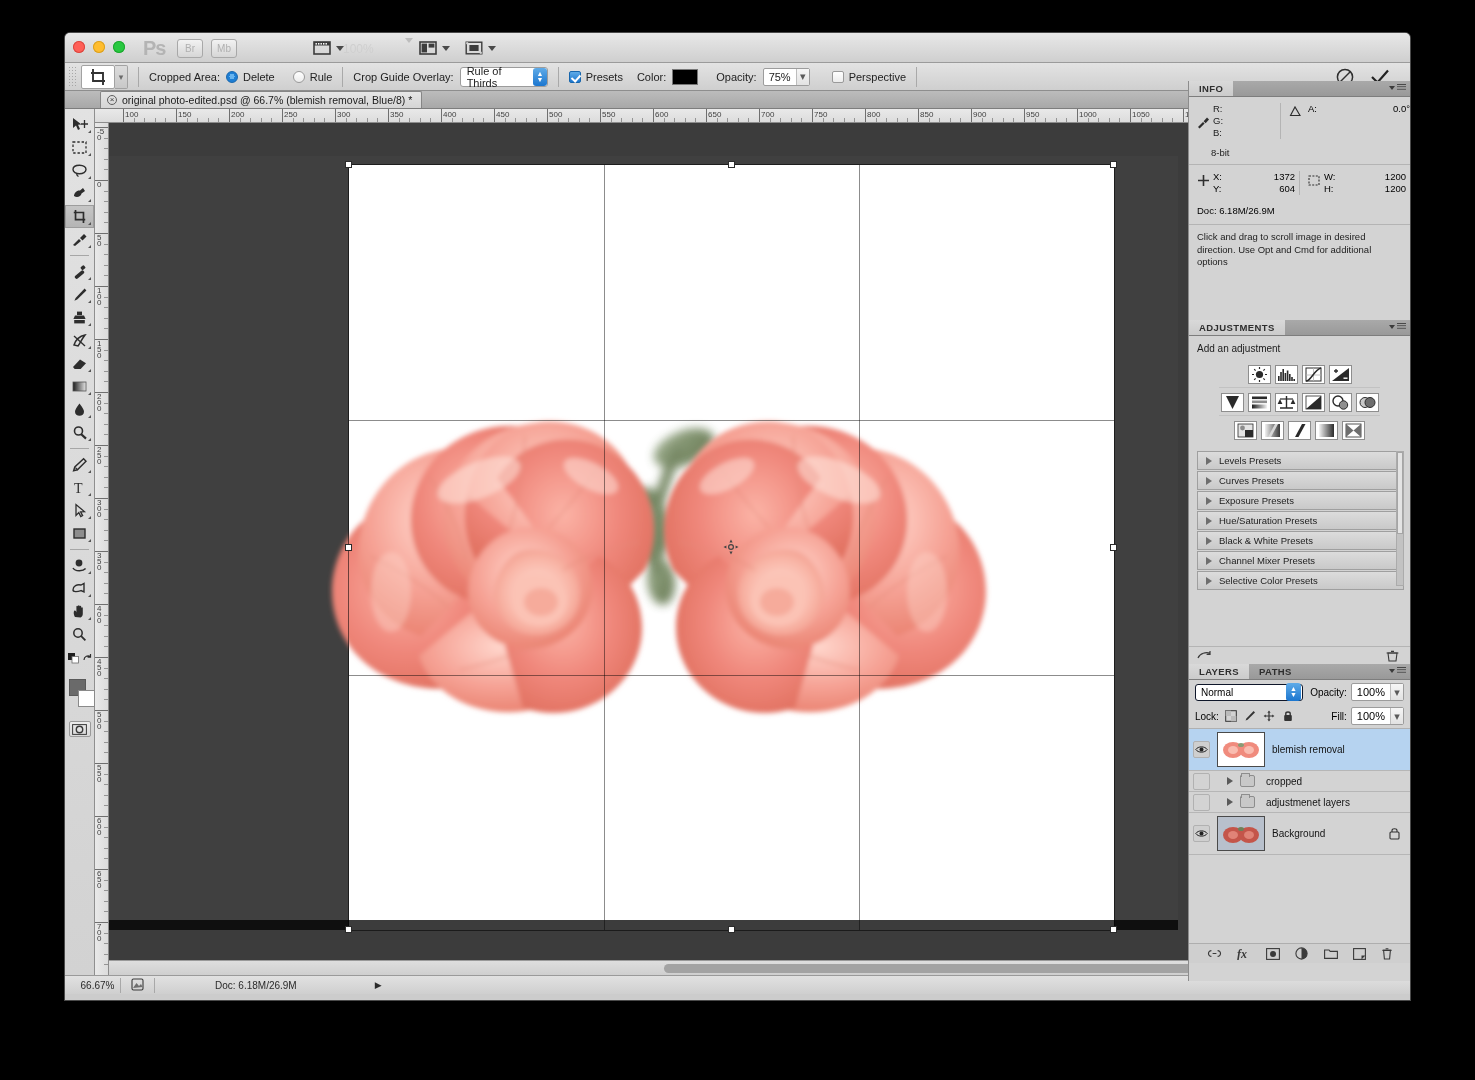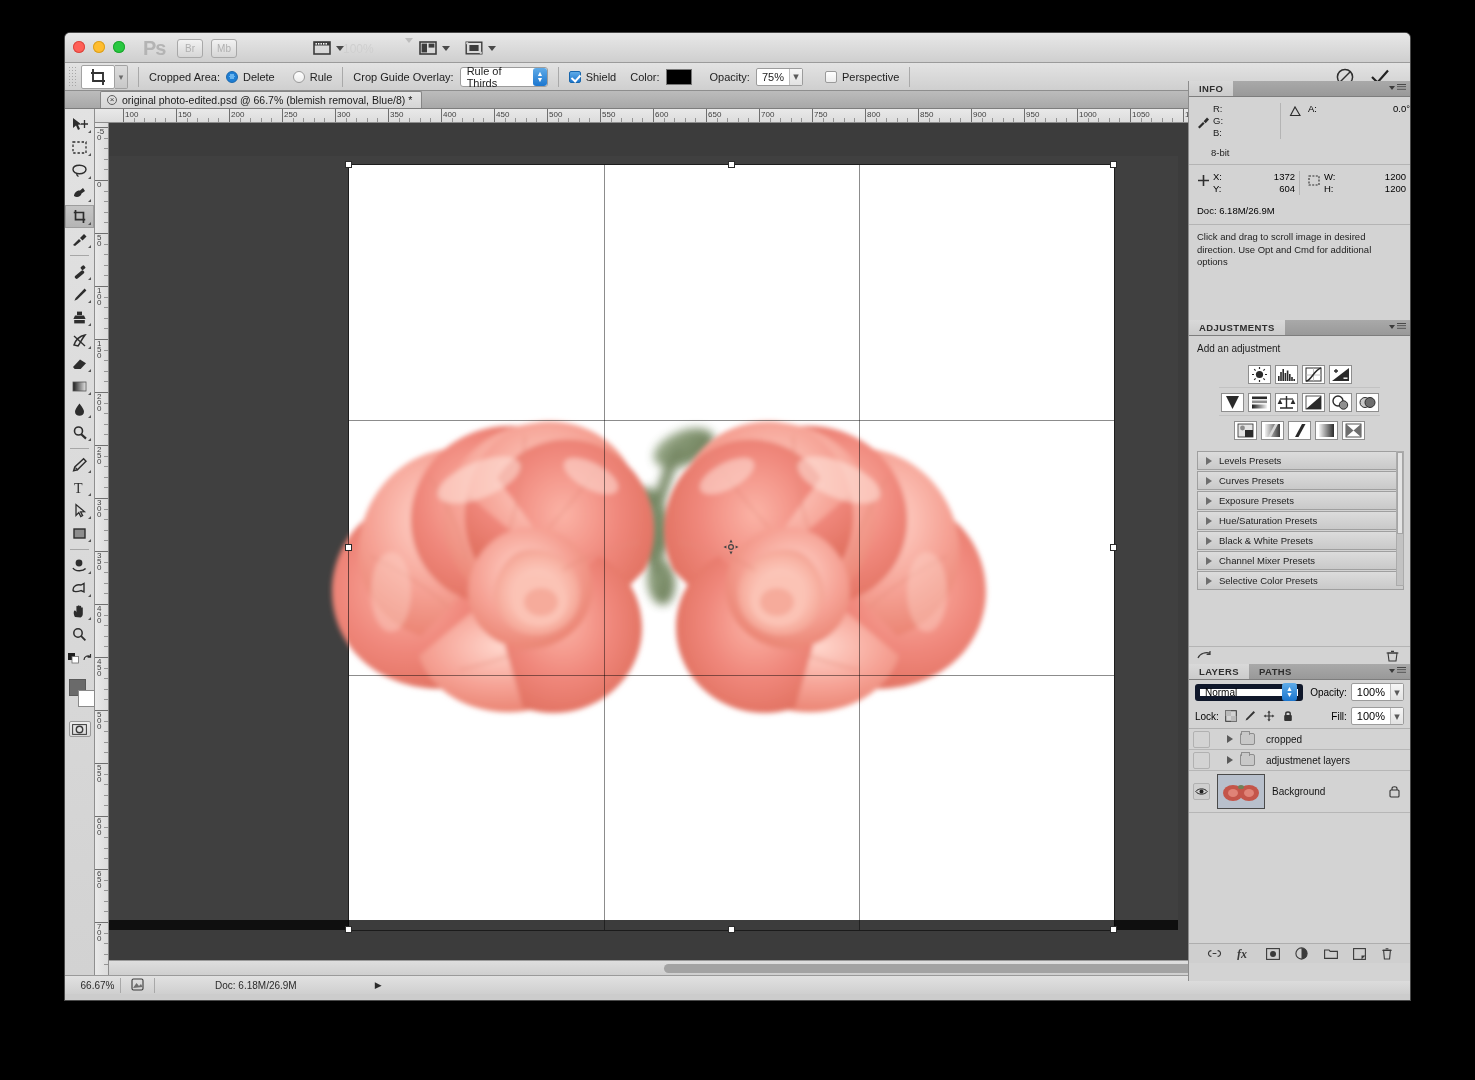--- a/index.html
+++ b/index.html
@@ -174,21 +174,21 @@
     border:1px solid #9f9f9f;display:flex;align-items:center;font-size:9.5px;color:#1c1c1c;}
   .ptri{width:0;height:0;border-top:4.5px solid transparent;border-bottom:4.5px solid transparent;
     border-left:6px solid #6d6d6d;margin:0 7px 0 8px;}
   .presets-scroll{position:absolute;right:6px;top:4px;width:8px;bottom:4px;background:#c2c2c2;border:1px solid #ababab;}
   .presets-thumb{position:absolute;top:0;left:0;right:0;height:62%;background:#e4e4e4;border:1px solid #a5a5a5;}
   .adj-foot{height:18px;border-top:1px solid #b4b4b4;display:flex;align-items:center;
     justify-content:space-between;padding:0 8px;}
 
   
   .lay-row{display:flex;align-items:center;padding:3px 6px 3px 6px;gap:6px;font-size:10px;}
-  .blendsel{flex:0 0 108px;height:17px;background:#fff;border:5px solid #0f172a;border-radius:3px;
+  .blendsel{flex:0 0 108px;height:17px;background:#fff;border:1px solid #0f172a;border-radius:3px;
     display:flex;align-items:center;padding-left:5px;font-size:10px;}
   .opwrap{display:flex;align-items:center;gap:4px;margin-left:auto;}
   .lockicons{display:flex;gap:7px;align-items:center;}
   .layer{display:flex;align-items:center;height:42px;border-bottom:1px solid #b6b6b6;
     padding-left:4px;gap:7px;font-size:10px;color:#141414;}
   .layer.sel{background:#b6d3f0;}
   .group{height:21px;}
   .eye{width:17px;height:17px;display:flex;align-items:center;justify-content:center;
     border:1px solid #b1b1b1;background:#cfcfcf;border-radius:2px;}
   .eye.off{background:#d3d3d3;}
@@ -278,21 +278,21 @@
 
     <div class="ob-sep"></div>
     <span class="lbl">Crop Guide Overlay:</span>
     <div class="selectbox" style="width:88px">
       <span>Rule of Thirds</span>
       <span class="select-arrow">▲<br>▼</span>
     </div>
 
     <div class="ob-sep"></div>
     <span style="margin-right:14px">
-      <i class="chk on"></i><span>Shield</span>
+      <i class="chk on"></i><span>Presets</span>
     </span>
     <span class="lbl">Color:</span>
     <div class="swatch"></div>
 
     <span class="lbl" style="margin-left:18px">Opacity:</span>
     <div class="numfield">
       <span>75%</span>
       <span class="numstep">▾</span>
     </div>
 
@@ -1191,20 +1191,39 @@
           <span>Fill:</span>
           <div class="numfield">
             <span>100%</span>
             <span class="numstep">▾</span>
           </div>
         </div>
       </div>
 
       <div style="height:1px;background:#b0b0b0"></div>
 
+      <div class="layer sel">
+        <div class="eye">
+          <svg width="13" height="9" viewBox="0 0 13 9">
+            <path d="M0.8 4.5 C3 1 10 1 12.2 4.5 C10 8 3 8 0.8 4.5 Z" fill="none" stroke="#222" stroke-width="1"></path>
+            <circle cx="6.5" cy="4.5" r="2" fill="#222"></circle>
+            </svg>
+        </div>
+        <div class="thumb sel-thumb">
+          <svg width="46" height="33" viewBox="0 0 46 33">
+            <rect width="46" height="33" fill="#fff"></rect>
+            <ellipse cx="15" cy="17" rx="10" ry="8" fill="#f08b7d"></ellipse>
+              <ellipse cx="15" cy="17" rx="5" ry="4" fill="#f9bcb0"></ellipse>
+            <ellipse cx="31" cy="17" rx="10" ry="8" fill="#f08b7d"></ellipse>
+              <ellipse cx="31" cy="17" rx="5" ry="4" fill="#f9bcb0"></ellipse>
+            <ellipse cx="23" cy="12" rx="3" ry="2" fill="#8a9a74"></ellipse>
+            </svg>
+        </div>
+        <span>blemish removal</span>
+      </div>
 
       <div class="layer group">
         <div class="eye off"></div>
         <i class="gtri"></i>
         <div class="folder"></div>
         <span style="margin-left:4px">cropped</span>
       </div>
 
       <div class="layer group">
         <div class="eye off"></div>

